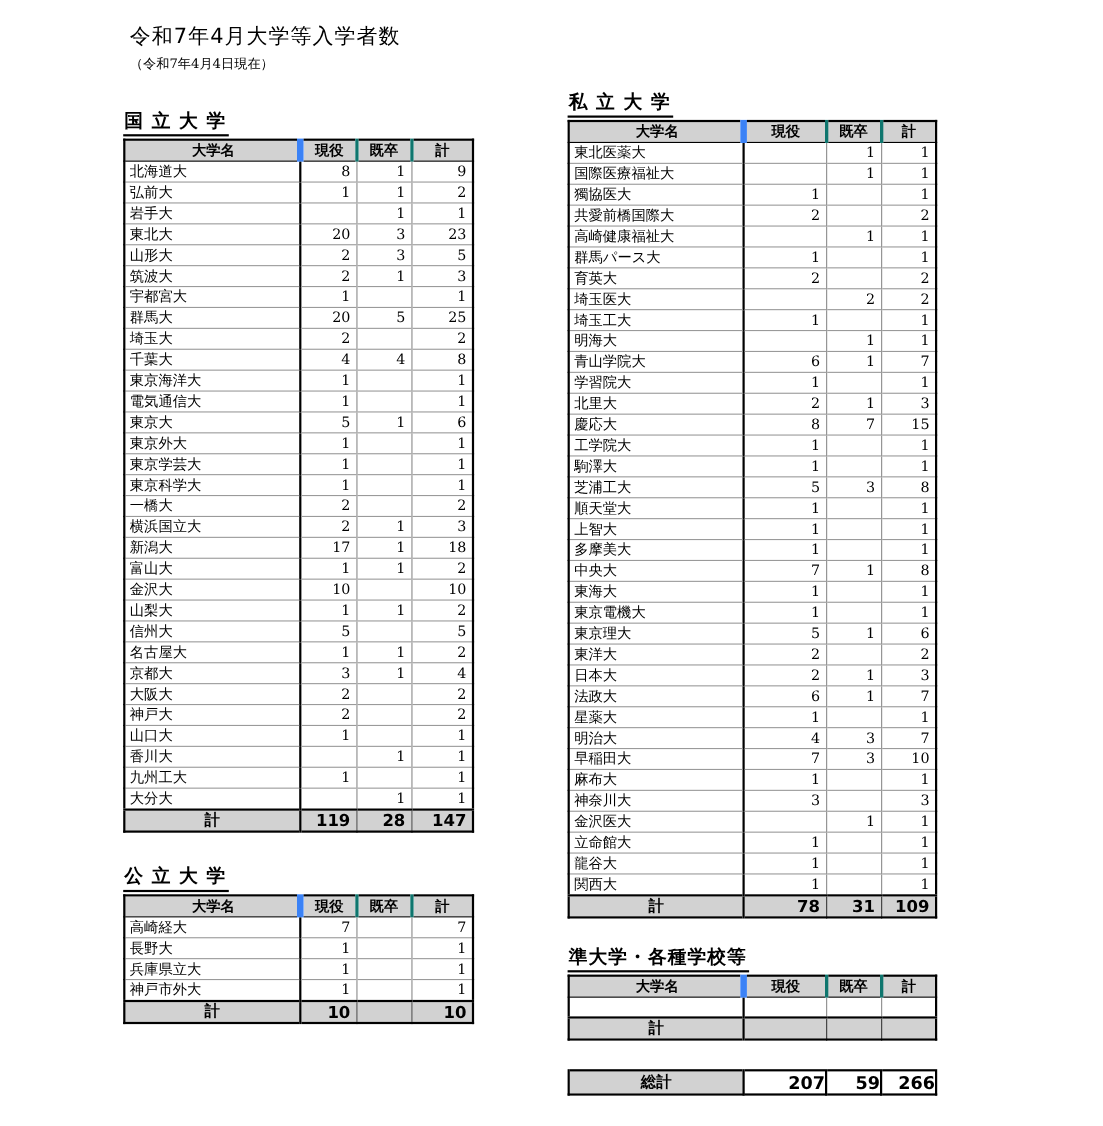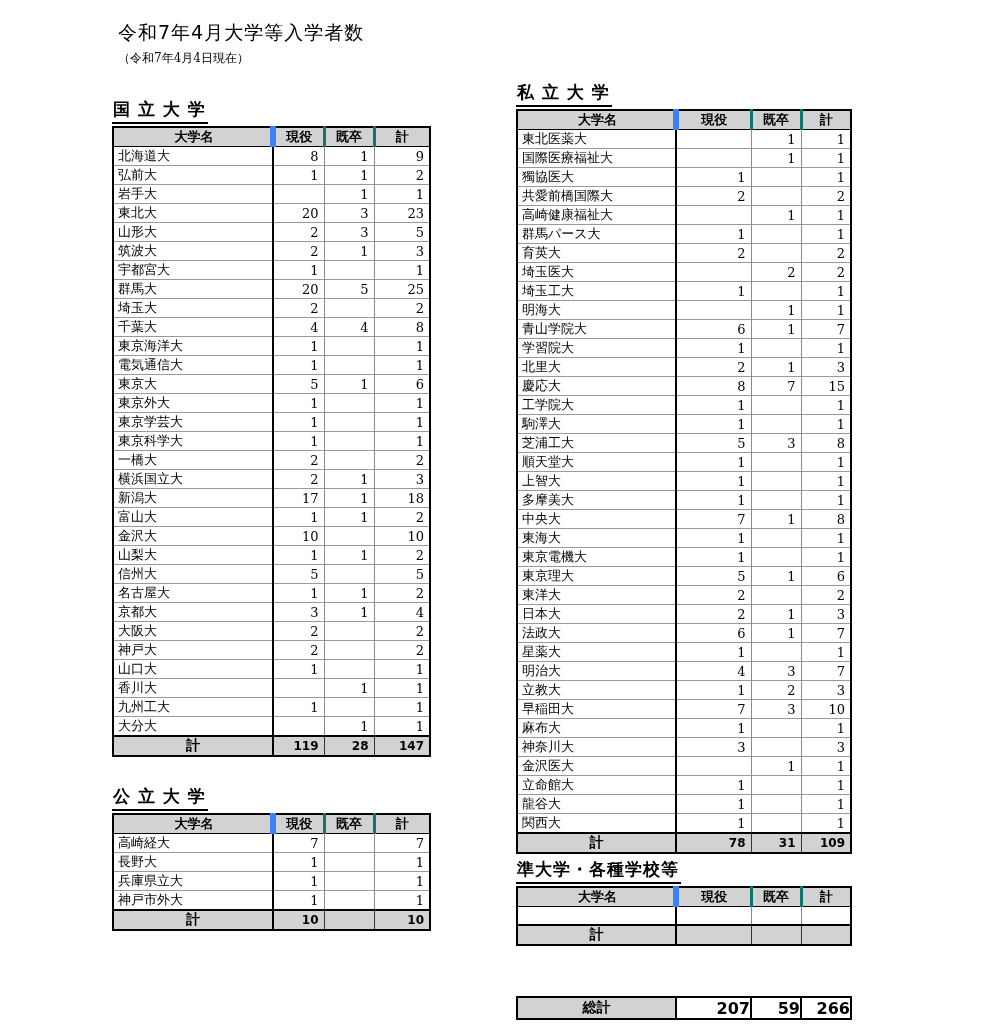--- a/index.html
+++ b/index.html
@@ -39,21 +39,21 @@
   tbody tr:first-child td { border-top:none; }
   td.name { padding-left:4px; border-right:2px solid #000; }
   td.num  { text-align:right; padding-right:5px; border-left:1px solid #8a8a8a; }
 
   tfoot th, tfoot td {
     border-top:2px solid #000; background:#d2d2d2;
     font-family:"DejaVu Sans","Liberation Sans",sans-serif;
     font-weight:bold; height:18px;
   }
   tfoot th { font-size:14px; text-align:center; border-right:2px solid #000; }
-  tfoot td.num { font-size:12px; text-align:right; padding-right:5px; border-left:1px solid #333; }
+  tfoot td.num { font-size:15px; text-align:right; padding-right:5px; border-left:1px solid #333; }
 
   .t-public tbody td { height:18px; }
   .t-quasi tbody td { height:17px; }
   .t-quasi tfoot th, .t-quasi tfoot td { height:17px; }
 
   .grand td { height:20px; border:2px solid #000; }
   .grand td.label {
     background:#d2d2d2; text-align:center;
     font-family:"DejaVu Sans","Liberation Sans",sans-serif;
     font-weight:bold; font-size:14px; border-right:2px solid #000;
@@ -528,26 +528,20 @@
           <td class="num"></td>
           <td class="num">1</td>
         </tr>
         <tr>
           <td class="name">明治大</td>
           <td class="num">4</td>
           <td class="num">3</td>
           <td class="num">7</td>
         </tr>
         <tr>
-          <td class="name">立教大</td>
-          <td class="num">1</td>
-          <td class="num">2</td>
-          <td class="num">3</td>
-        </tr>
-        <tr>
           <td class="name">早稲田大</td>
           <td class="num">7</td>
           <td class="num">3</td>
           <td class="num">10</td>
         </tr>
         <tr>
           <td class="name">麻布大</td>
           <td class="num">1</td>
           <td class="num"></td>
           <td class="num">1</td>
@@ -623,21 +617,21 @@
       <tr>
         <th>計</th>
         <td class="num"></td>
         <td class="num"></td>
         <td class="num"></td>
       </tr>
     </tfoot>
   </table>
 </div>
 
-<div class="abs" style="left:516px; top:996px;">
+<div class="abs" style="left:516px; top:972px;">
   <table class="grand">
     <colgroup>
         <col style="width:159px">
         <col style="width:75px">
         <col style="width:50px">
         <col style="width:50px">
       </colgroup>
     <tbody>
       <tr>
         <td class="label">総計</td>

